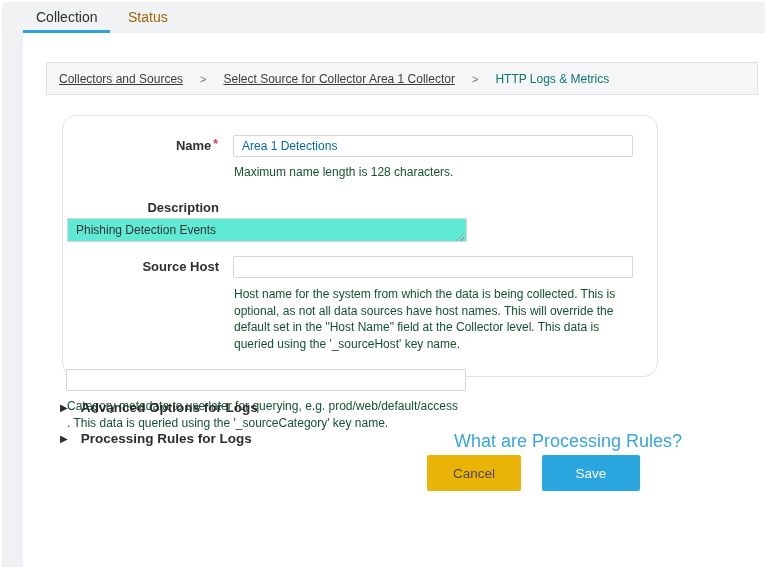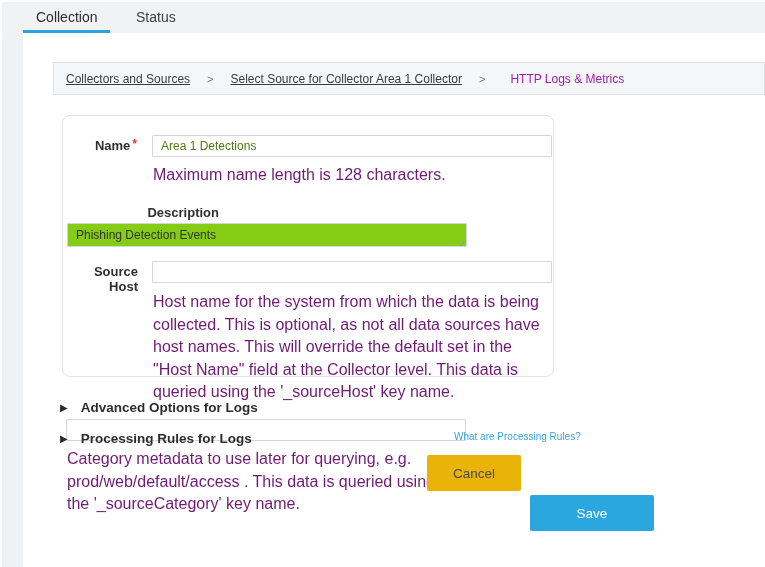--- a/index.html
+++ b/index.html
@@ -5,72 +5,72 @@
   * { margin:0; padding:1px; box-sizing:border-box; }
   html,body { width:765px; height:567px; }
   body { font-family:"Liberation Sans", sans-serif; background:#ffffff; overflow:hidden; }
   .page { position:relative; width:765px; height:567px; background:#ffffff; }
 
   
   .side-strip { position:absolute; left:0; top:0; width:21px; height:567px; background:#eff1f3; }
   .top-bar { position:absolute; left:0; top:0; width:765px; height:31px; background:#f1f2f4; }
   .tab { position:absolute; top:6px; font-size:14px; cursor:pointer; }
   .tab-collection { left:33px; color:#2d2d2d; }
-  .tab-status { left:133px; color:#404040;text-align:right; }
+  .tab-status { left:125px; color:#a16207;text-align:right; }
   .tab-underline { position:absolute; left:21px; top:28px; width:87px; height:3px; background:#2ca3dc; }
 
   
   .content { position:absolute; left:21px; top:31px; width:744px; height:536px; background:#ffffff; }
 
   
-  .breadcrumb { position:absolute; left:51px; top:60px; width:712px; height:33px;
+  .breadcrumb { position:absolute; left:44px; top:60px; width:712px; height:33px;
     background:#f5f6f7; border:1px solid #e1e1e1; display:flex; align-items:center;
     padding-left:11px; gap:15px; font-size:12px; color:#3c3c3c; }
   .crumb-link { text-decoration:underline; cursor:pointer; }
   .crumb-sep { color:#6f6f6f; font-size:11px; }
-  .crumb-current { color:#a21caf;margin-left:8px; }
+  .crumb-current { color:#0f766e; }
 
   
-  .card { position:absolute; left:60px; top:113px; width:492px; height:262px;
-    border:1px solid #e3e3e3; border-radius:8px; background:#fff; padding-top:17px; }
+  .card { position:absolute; left:60px; top:113px; width:596px; height:262px;
+    border:1px solid #e3e3e3; border-radius:14px; background:#fff; padding-top:17px; }
   .frow { display:flex; align-items:flex-start; }
   .flabel { width:167px; text-align:right; padding-right:13px; font-size:13px; font-weight:600;
     color:#2f2f2f; padding-top:4px; }
   .req { color:#e5343d; font-size:12px; vertical-align:top; line-height:1; }
   .ffield { width:400px; }
   .tinput { width:400px; height:22px; border:1px solid #d6d6d6; background:#fff; font-size:12px;
-    color:#4d7c0f; padding:0 8px; font-family:"Liberation Sans", sans-serif; outline:none; border-radius:1px; }
+    color:#0369a1; padding:0 8px; font-family:"Liberation Sans", sans-serif; outline:none; border-radius:1px; }
   .tarea-wrap { position:relative; width:400px; }
-  .tarea { width:400px; height:24px; border:1px solid #d6d6d6; background:#84cc16; font-size:12px;
+  .tarea { width:400px; height:24px; border:1px solid #d6d6d6; background:#5eead4; font-size:12px;
     color:#333; padding:4px 8px 0 8px; font-family:"Liberation Sans", sans-serif; resize:none;
     overflow:hidden; outline:none; border-radius:1px; display:block; }
   .grip { position:absolute; right:2px; bottom:2px; width:8px; height:8px;
     background:repeating-linear-gradient(-45deg, transparent, transparent 2px, #9a9a9a 2px, #9a9a9a 3px);
     clip-path:polygon(100% 0, 100% 100%, 0 100%); }
-  .help { font-size:16px; color:#701a75; line-height:1.4; margin-top:6px; }
+  .help { font-size:12px; color:#14532d; line-height:1.4; margin-top:6px; }
   .help-wide { width:394px; }
   .row-name { margin-bottom:11px; }
   .row-desc { margin-bottom:9px;flex-direction:column; }
   .row-host .help { margin-top:7px; margin-bottom:11px; }
   .row-cat  { margin-top:0; }
 
   
   .section-hdr { position:absolute; display:flex; align-items:center; gap:11px; cursor:pointer; }
   .section-advanced { left:56px; top:396px; }
   .section-processing { left:56px; top:427px; }
   .caret { font-size:10px; color:#2d2d2d; line-height:1; }
   .section-title { font-size:13.5px; font-weight:700; color:#2d2d2d; }
 
-  .help-link { position:absolute; left:451px; top:428px; font-size:10px; color:#38a5da; cursor:pointer; }
+  .help-link { position:absolute; left:451px; top:428px; font-size:18px; color:#38a5da; cursor:pointer; }
 
   
   .btn { position:absolute; top:453px; height:36px; border:none; border-radius:2px;
     font-size:13.5px; font-family:"Liberation Sans", sans-serif; cursor:pointer; }
   .btn-cancel { left:425px; width:94px; background:#eab308; color:#4a4a4a;text-align:center; }
-  .btn-save { left:528px; width:124px; background:#2ba7e0; color:#ffffff;margin-top:40px; }
+  .btn-save { left:540px; width:98px; background:#2ba7e0; color:#ffffff; }
 </style>
 </head>
 <body>
 
 <div class="page">
 
   <div class="side-strip"></div>
 
   <div class="top-bar">
     <div class="tab tab-collection">Collection</div>

